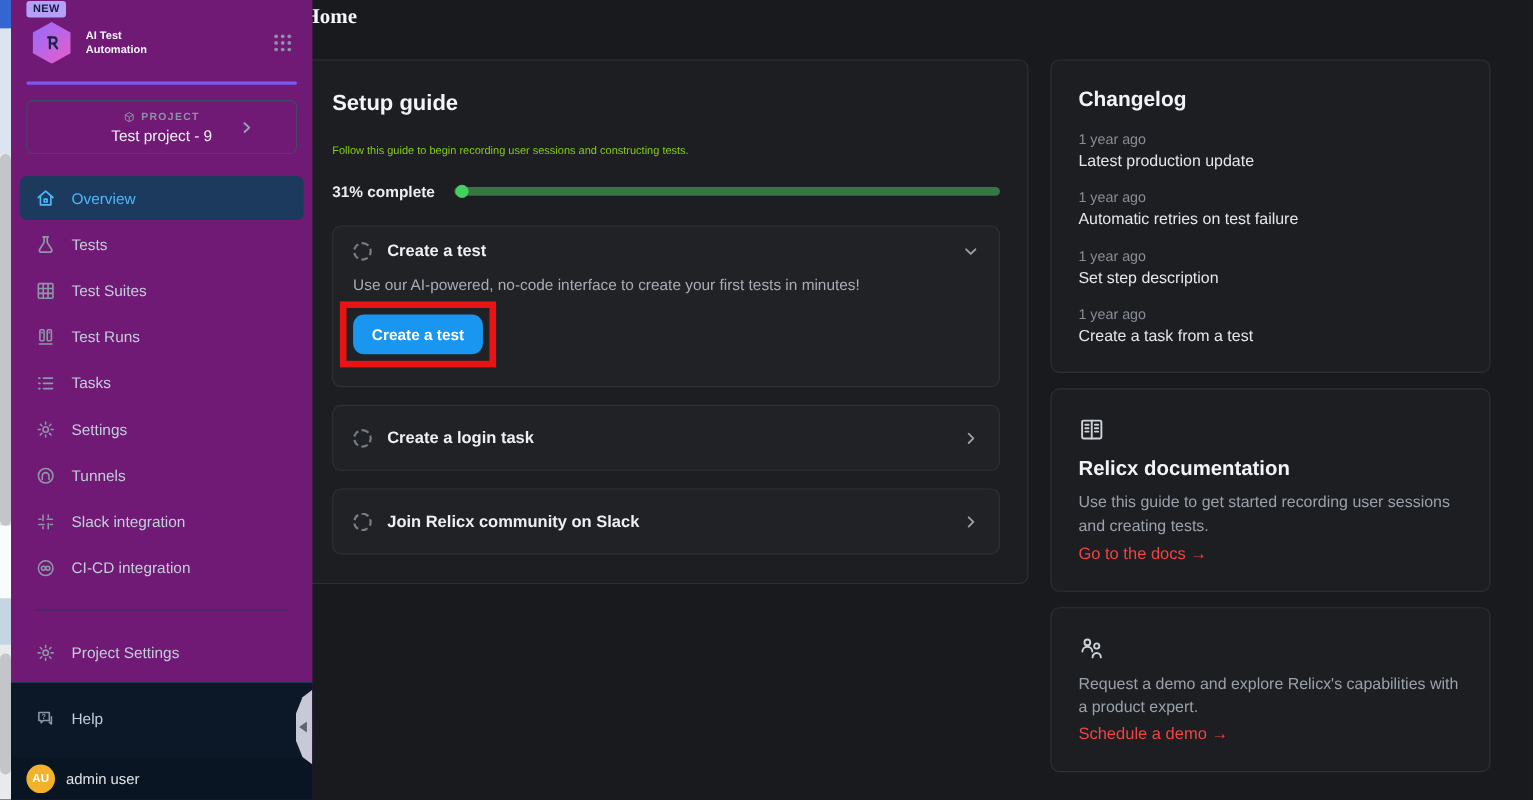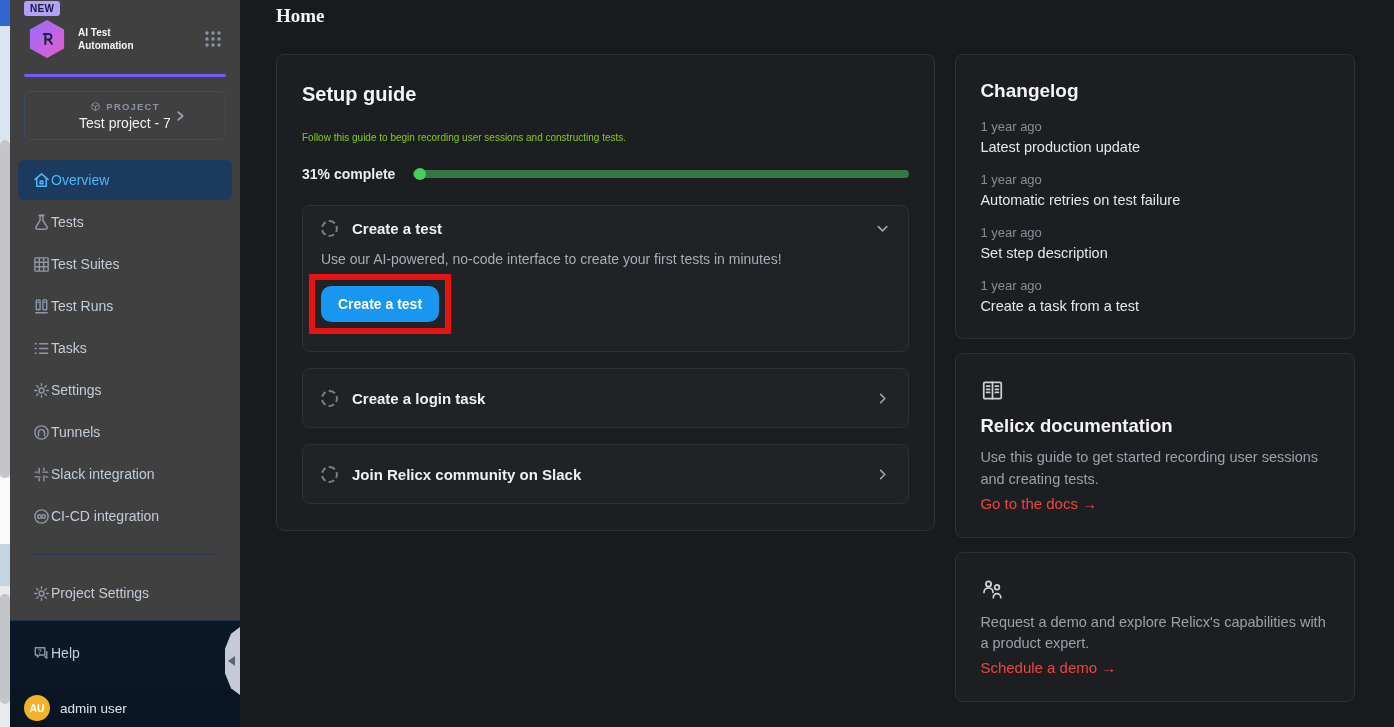--- a/index.html
+++ b/index.html
@@ -16,22 +16,22 @@
   .bg-strip .seg { position: absolute; left: 0; width: 10px; }
   .seg-bluesq   { top: 0;   height: 26px;  background: #3465d0; }
   .seg-ltblue   { top: 26px; height: 114px; background: #dbe5f2; }
   .seg-thumb1   { top: 140px; height: 338px; background: #c3c5c9; border-radius: 5px; }
   .seg-white1   { top: 478px; height: 66px;  background: #fafbfc; }
   .seg-ltblue2  { top: 544px; height: 42px;  background: #c6d5e4; }
   .seg-thumb2   { top: 594px; height: 110px; background: #c3c5c9; border-radius: 5px; }
 
   
   .sidebar {
-    position: absolute; left: 10px; top: 0; width: 230px; height: 727px;
-    background: #404040; z-index: 2;
+    position: absolute; left: 10px; top: 0; width: 274px; height: 727px;
+    background: #701a75; z-index: 2;
   }
   .new-badge {
     position: absolute; top: 1px; left: 14px;
     background: #b4a0f8; color: #151c3f;
     font-size: 10px; font-weight: bold; letter-spacing: .3px;
     padding: 2px 6px; border-radius: 3px;
   }
   .brand { display: flex; align-items: center; gap: 12px; padding: 20px 18px 0 18px; }
   .logo-hex {
     width: 38px; height: 38px; flex: 0 0 38px;
@@ -48,21 +48,21 @@
     height: 49px; position: relative; cursor: pointer;
     display: flex; flex-direction: column; align-items: center; justify-content: center; gap: 3px;
   }
   .project-eyebrow { display: flex; align-items: center; gap: 5px; color: #8b93a8; font-size: 9.5px; font-weight: 600; letter-spacing: 1.2px; }
   .project-name { color: #eef1f5; font-size: 14px; }
   .project-chevron { position: absolute; right: 38px; top: 50%; transform: translateY(-50%); color: #9aa3b5; display: flex; }
 
   .nav { padding: 6px 8px 0 8px; }
   .nav-item {
     height: 40px; margin-bottom: 2px; border-radius: 6px;
-    display: flex; align-items: center; padding: 0 14px;
+    display: flex; align-items: center; gap: 14px; padding: 0 14px;
     color: #c3ccd9; font-size: 14px; cursor: pointer;
   }
   .nav-item .nicon { display: flex; color: #8e97a8; }
   .nav-item.active { background: #1c3a5e; color: #4cb8f8; }
   .nav-item.active .nicon { color: #4cb8f8; }
   .nav-divider { height: 1px; background: #2a3752; margin: 18px 14px; }
 
   .sidebar-bottom {
     position: absolute; bottom: 0; left: 0; width: 100%; height: 107px;
     background: #0c1828; border-top: 1px solid #223150;
@@ -189,21 +189,21 @@
   <div class="project-box">
     <div class="project-eyebrow">
       <span style="display:flex">
         <svg width="11" height="11" viewBox="0 0 20 20" fill="none" stroke="#8b93a8" stroke-width="1.6" stroke-linejoin="round">
           <path d="M10 2.5l6.5 3.75v7.5L10 17.5l-6.5-3.75v-7.5z"></path>
           <path d="M10 10v7.5M3.5 6.25L10 10l6.5-3.75"></path>
         </svg>
       </span>
       <span>PROJECT</span>
     </div>
-    <div class="project-name">Test project - 7</div>
+    <div class="project-name">Test project - 9</div>
     <span class="project-chevron">
       <svg width="14" height="14" viewBox="0 0 16 16" fill="none" stroke="currentColor" stroke-width="2" stroke-linecap="round" stroke-linejoin="round">
           <polyline points="6,3.5 11,8 6,12.5"></polyline>
         </svg>
     </span>
   </div>
 
   <nav class="nav">
     <div class="nav-item active">
       <span class="nicon">

